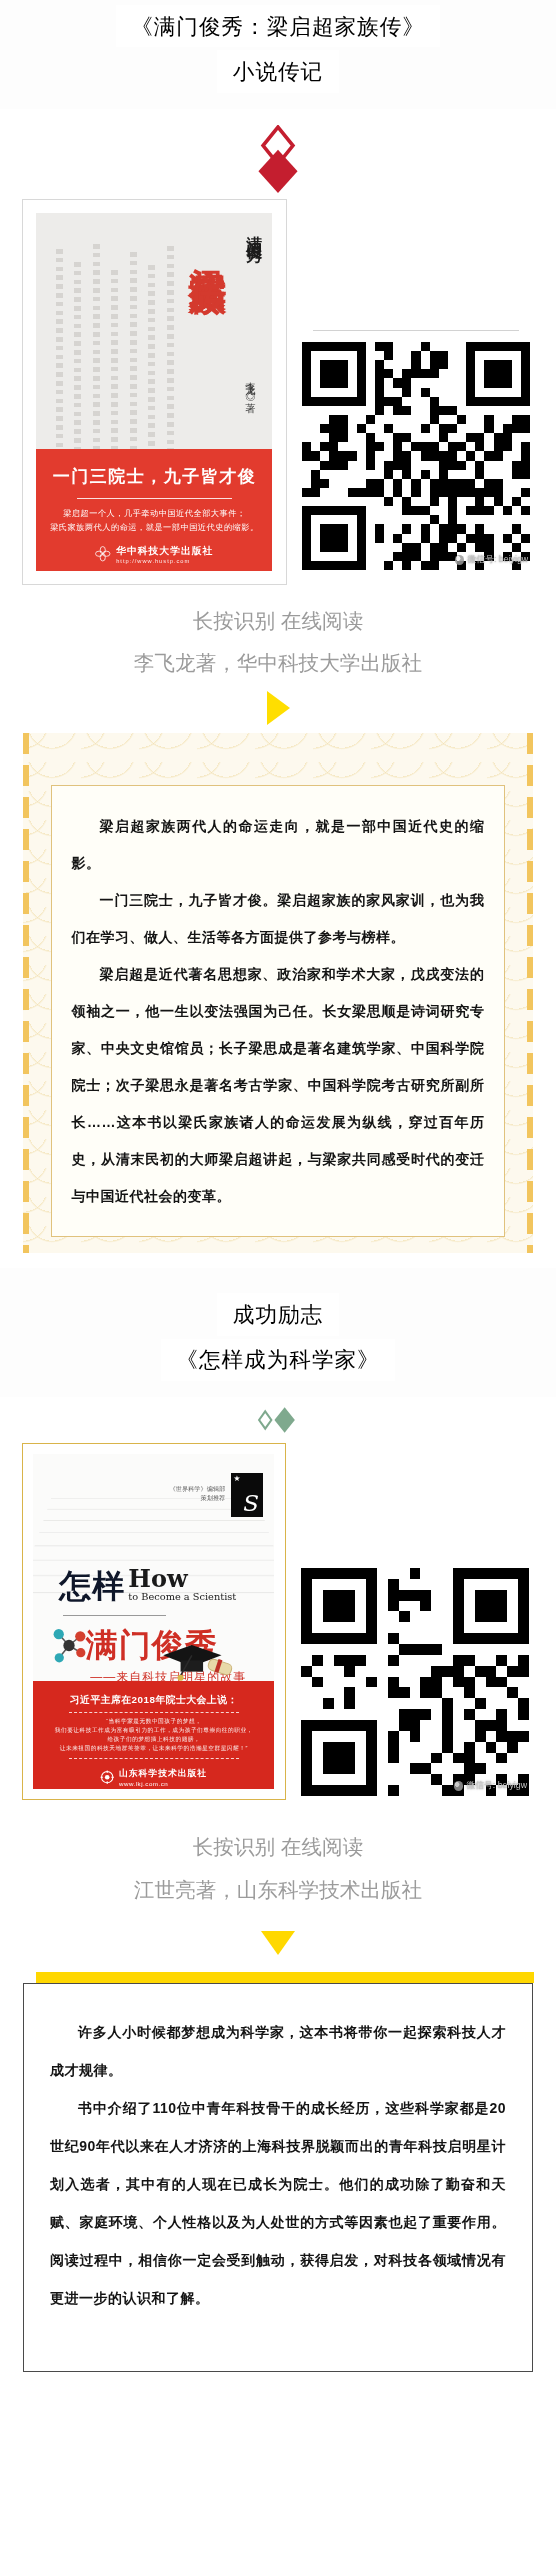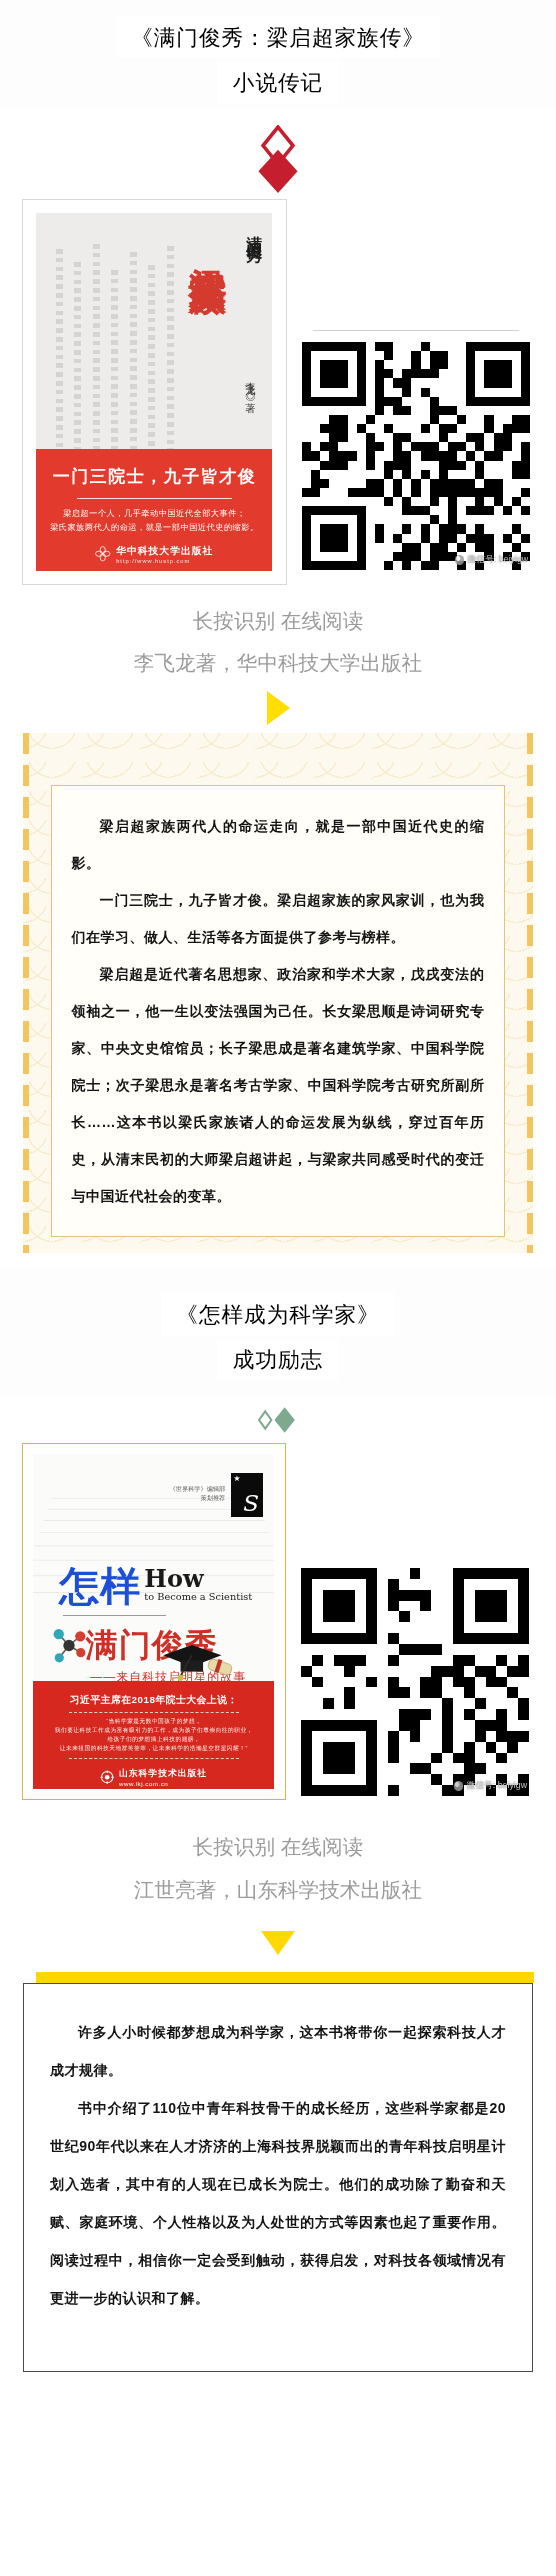--- a/index.html
+++ b/index.html
@@ -7,21 +7,21 @@
   .page{width:556px;overflow:hidden;padding-bottom:23px;}
 
   
   .grid-band{
     background-color:#fdfdfd;
     background-image:linear-gradient(#ececec 0.5px,transparent 0.5px),
                      linear-gradient(90deg,#ececec 0.5px,transparent 0.5px);
     background-size:30px 30px;
     text-align:center;
   }
-  .band-1{height:109px;padding-top:16px;box-sizing:border-box;}
+  .band-1{height:109px;padding-top:5px;box-sizing:border-box;}
   .band-2{height:129px;padding-top:25px;box-sizing:border-box;margin-top:15.5px;}
   .title-line{display:block;}
   .title-line span{
     display:inline-block;background:#ffffff;padding:6.7px 15.5px;
     font-size:21.6px;font-weight:500;letter-spacing:1px;color:#000;
   }
   .title-line + .title-line{margin-top:3.1px;}
 
   
   .ornament{text-align:center;}
@@ -117,21 +117,21 @@
     background-image:linear-gradient(#dcdcda 0.5px,transparent 0.5px),linear-gradient(90deg,#dcdcda 0.5px,transparent 0.5px);
     background-size:28px 21.6px;
     transform:perspective(216px) rotateX(28deg);transform-origin:50% 100%;opacity:.8;}
   .cover2-reco{position:absolute;top:30px;right:49px;text-align:right;
     font-size:6.2px;color:#555;line-height:9.3px;}
   .cover2-flag{position:absolute;top:19.6px;right:11.3px;width:32px;height:44px;background:#0a0a0a;color:#fff;}
   .cover2-flag .star{position:absolute;top:1px;left:2.6px;font-size:7.7px;}
   .cover2-flag .sglyph{position:absolute;bottom:4.1px;right:4.1px;font-family:"DejaVu Serif",serif;
     font-style:italic;font-size:23px;line-height:20.6px;}
   .cover2-titlerow{position:absolute;top:112px;left:26px;display:flex;align-items:flex-start;}
-  .cover2-zenyang{font-size:40px;font-weight:900;color:#1d4ed8;letter-spacing:1px;line-height:41px;}
+  .cover2-zenyang{font-size:32px;font-weight:900;color:#0f172a;letter-spacing:1px;line-height:41px;}
   .cover2-how{margin-left:3px;font-family:"DejaVu Serif",serif;color:#1a1a1a;}
   .cover2-how .how1{font-size:24px;font-weight:700;line-height:25px;}
   .cover2-how .how2{font-size:9.8px;line-height:12.4px;}
   .cover2-rule{position:absolute;top:161px;left:30px;width:103px;height:0.5px;background:#999;}
   .cover2-mainrow{position:absolute;top:170px;left:18.5px;display:flex;align-items:center;}
   .cover2-main{font-size:32px;font-weight:800;color:#cf2f25;letter-spacing:1px;}
   .cover2-sub{position:absolute;top:215px;left:57px;font-size:12px;color:#cf2f25;letter-spacing:1px;}
   .cover2-author{position:absolute;top:242px;right:36px;font-size:9.3px;color:#222;letter-spacing:1px;}
   .cover2-red{position:absolute;left:0;right:0;bottom:0;height:108px;background:#d6281e;
     display:flex;flex-direction:column;align-items:center;color:#fff;justify-content:center;}
@@ -444,24 +444,24 @@
   <div class="deco-box">
     <div class="deco-inner">
       <p class="para">梁启超家族两代人的命运走向，就是一部中国近代史的缩影。</p>
       <p class="para">一门三院士，九子皆才俊。梁启超家族的家风家训，也为我们在学习、做人、生活等各方面提供了参考与榜样。</p>
       <p class="para">梁启超是近代著名思想家、政治家和学术大家，戊戌变法的领袖之一，他一生以变法强国为己任。长女梁思顺是诗词研究专家、中央文史馆馆员；长子梁思成是著名建筑学家、中国科学院院士；次子梁思永是著名考古学家、中国科学院考古研究所副所长……这本书以梁氏家族诸人的命运发展为纵线，穿过百年历史，从清末民初的大师梁启超讲起，与梁家共同感受时代的变迁与中国近代社会的变革。</p>
     </div>
   </div>
 
   <div class="grid-band band-2">
     <div class="title-line">
+      <span>成功励志</span>
+    </div>
+    <div class="title-line">
       <span>《怎样成为科学家》</span>
-    </div>
-    <div class="title-line">
-      <span>成功励志</span>
     </div>
   </div>
 
   <div class="ornament orn-green">
     <svg width="47" height="30" viewBox="0 0 92 58">
       <polygon points="20,12 32,29 20,46 8,29" fill="none" stroke="#7fa98e" stroke-width="4"></polygon>
       <polygon points="58,4 78,29 58,54 38,29" fill="#7fa98e"></polygon>
     </svg>
   </div>
 

